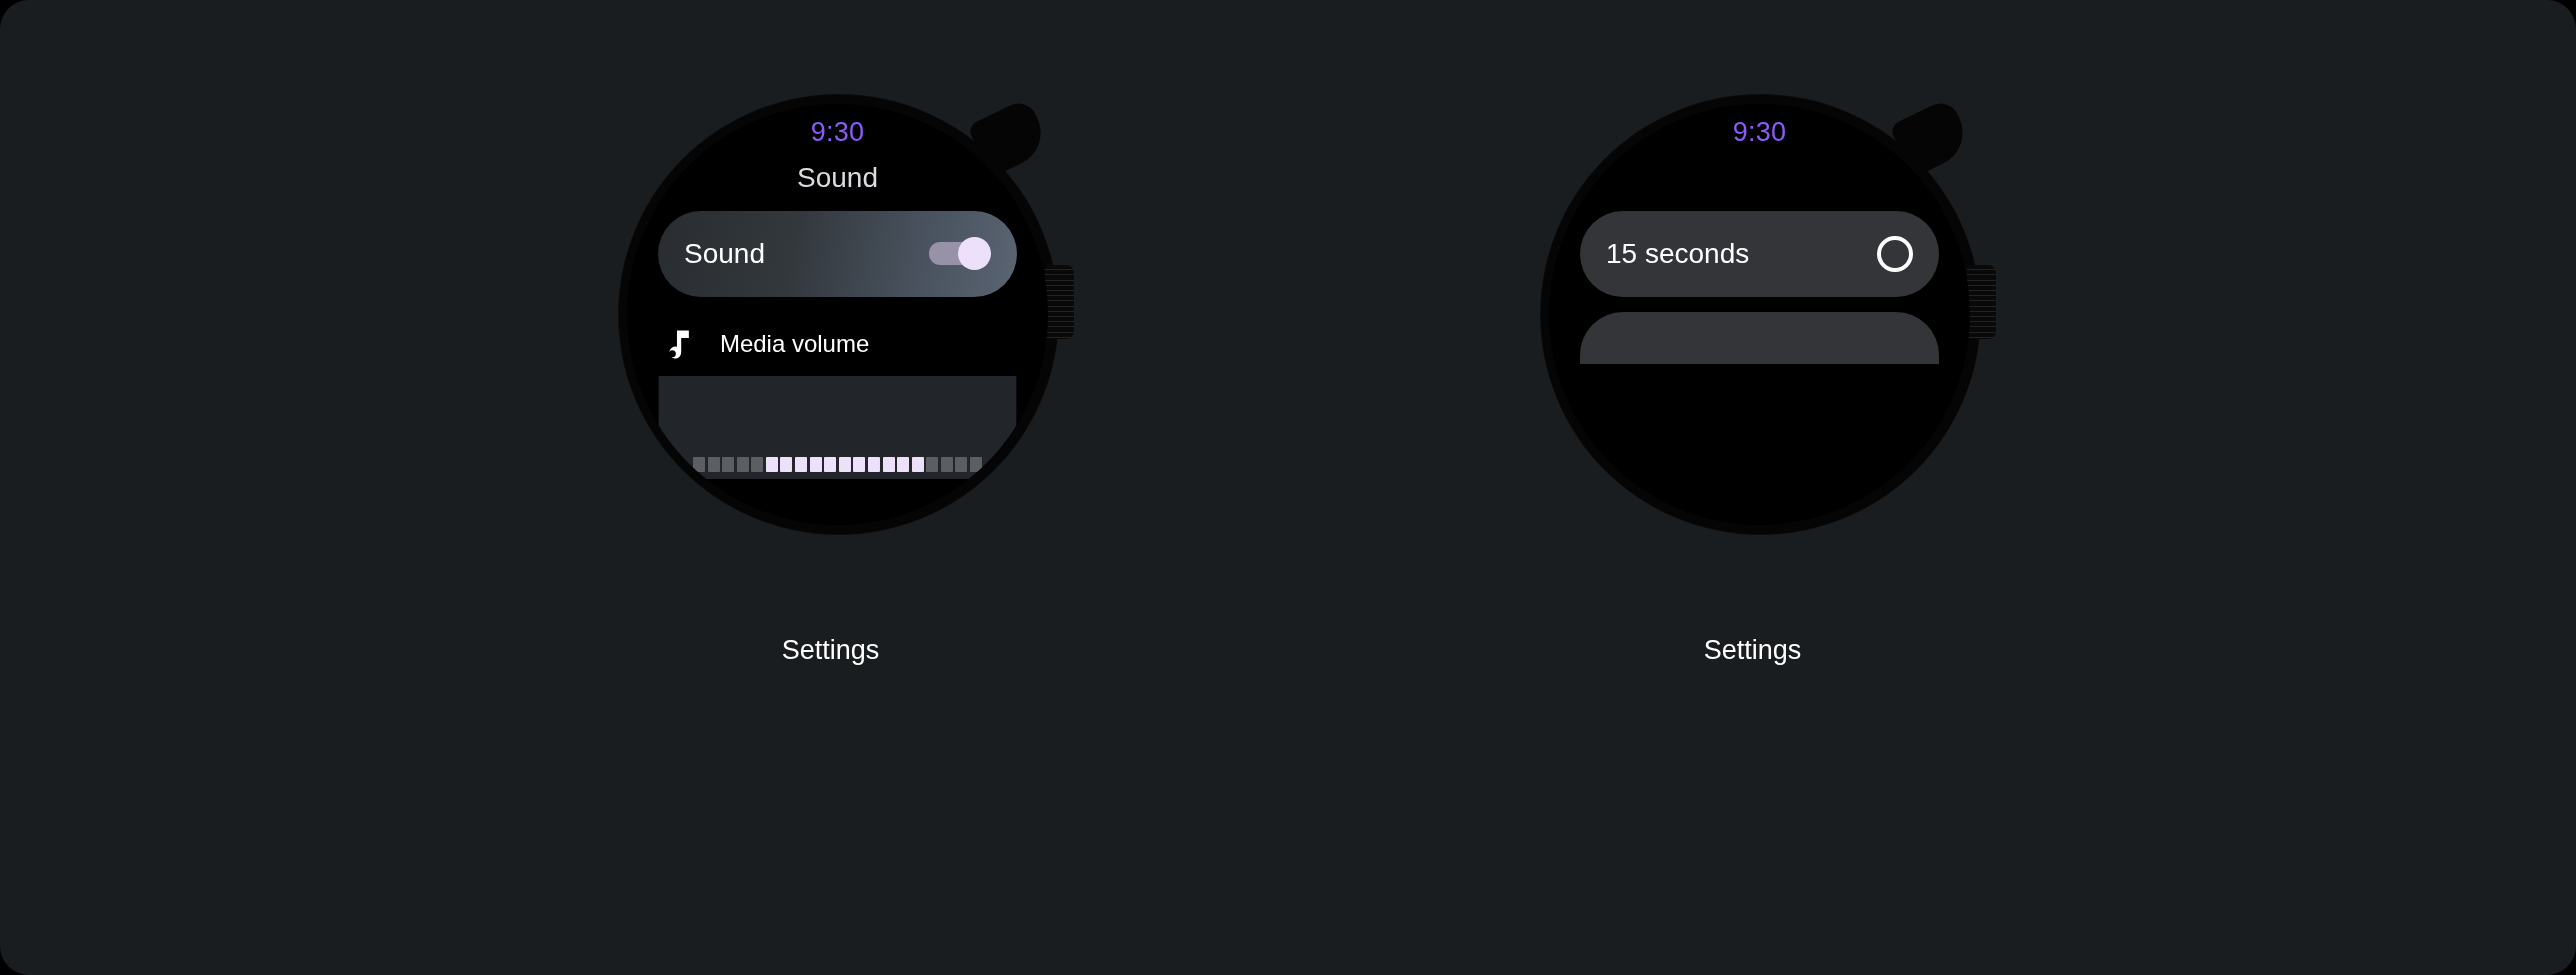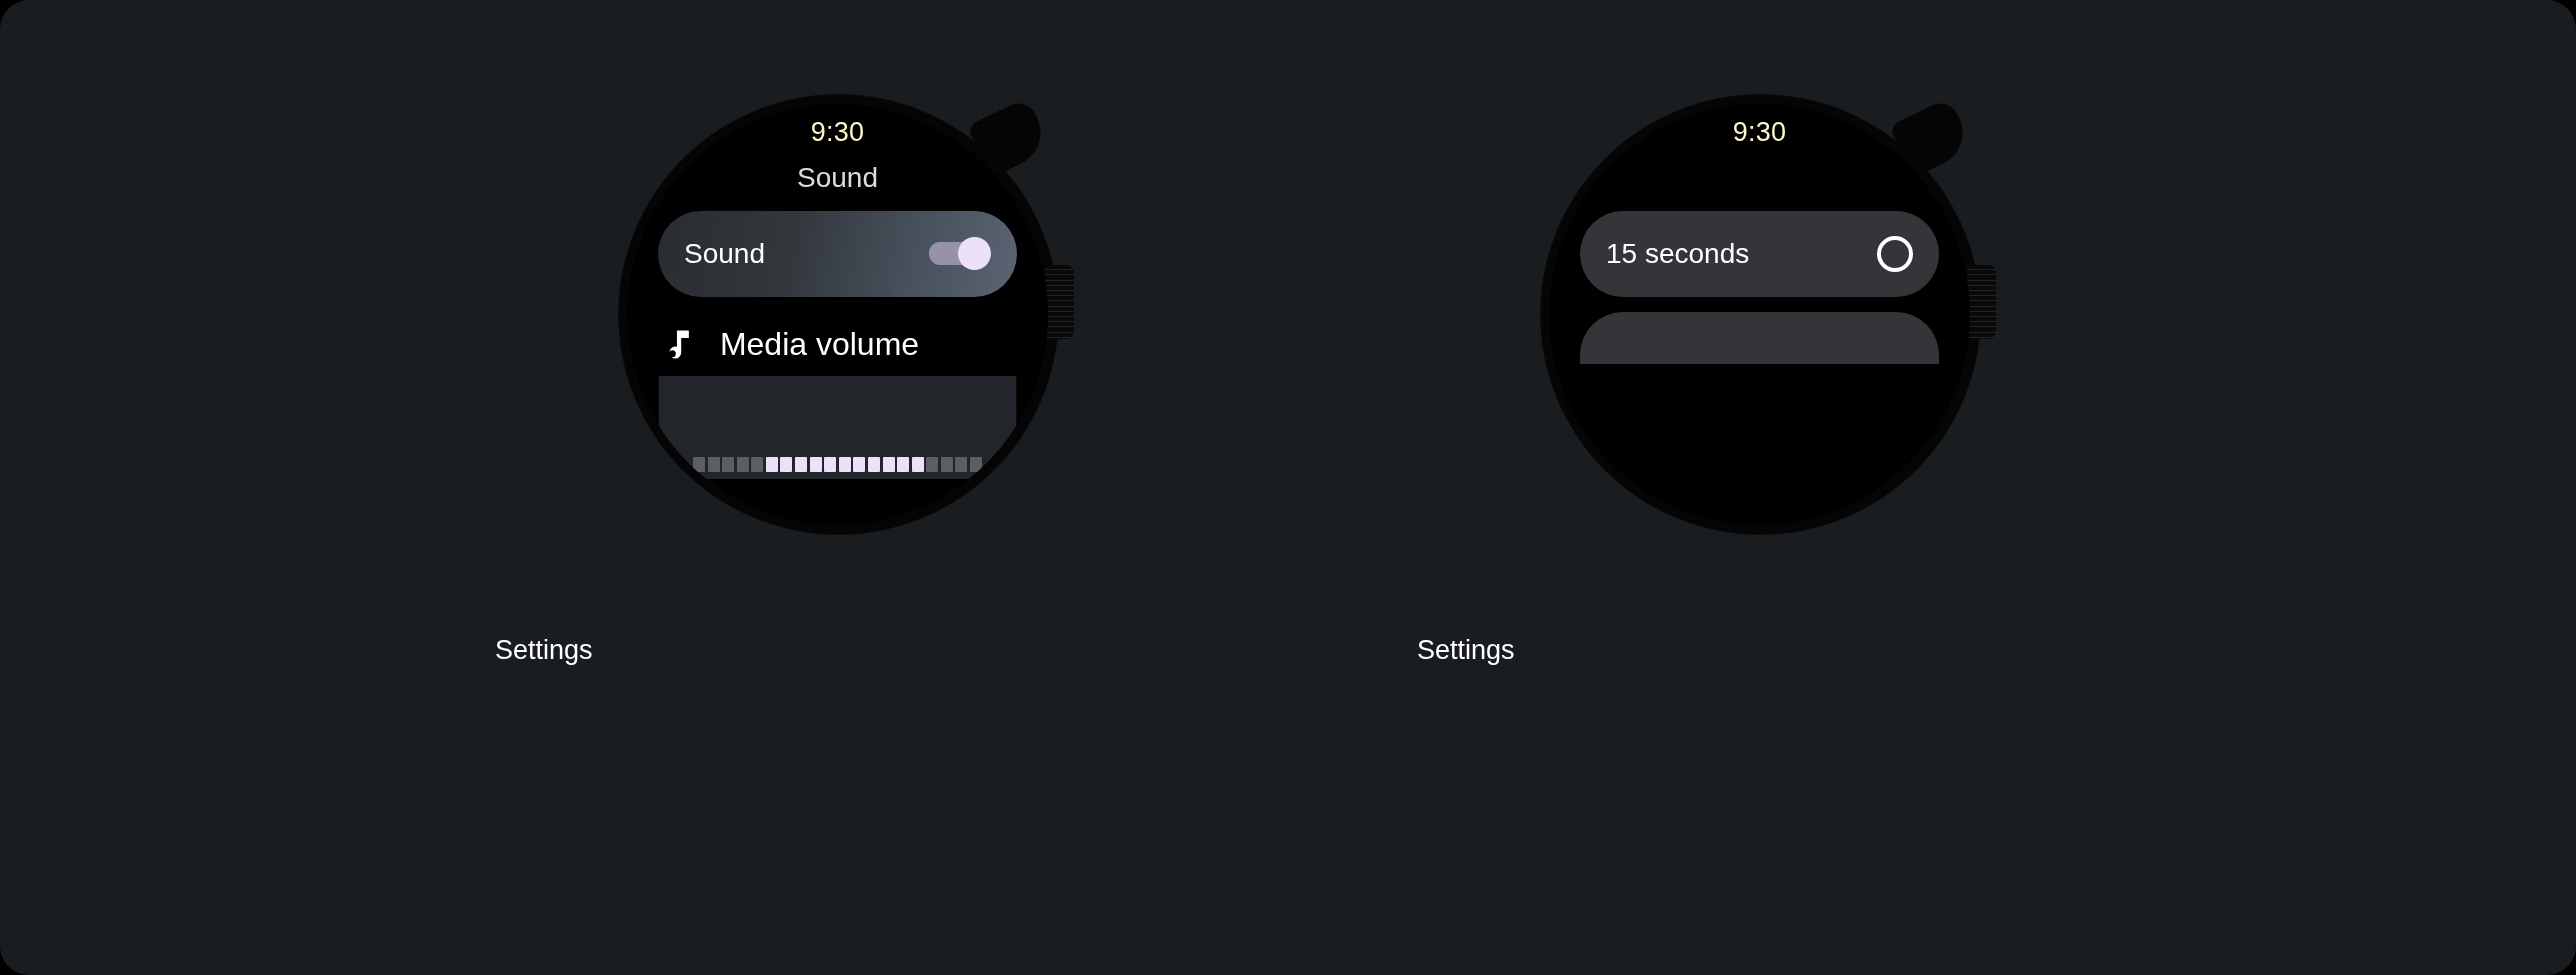--- a/index.html
+++ b/index.html
@@ -88,21 +88,21 @@
     overflow: hidden;
   }
 
   
   .watch-time {
     position: absolute;
     top: 13.8px;
     left: 0;
     width: 100%;
     text-align: center;
-    color: #fef9c3;
+    color: #8b5cf6;
     font-size: 27px;
     font-weight: 400;
     letter-spacing: 0.2px;
   }
 
   
   .watch-title {
     position: absolute;
     top: 58px;
     left: 0;
@@ -210,21 +210,21 @@
     box-sizing: border-box;
   }
   .note-icon {
     flex: 0 0 auto;
     width: 29px;
     height: 34px;
     margin-right: 26px;
   }
   .icon-row-label {
     color: #ffffff;
-    font-size: 32px;
+    font-size: 24px;
     font-weight: 400;
     white-space: nowrap;
   }
 
   
   .volume-panel {
     position: relative;
     width: 359px;
     height: 103px;
     background: #22262a;
@@ -256,20 +256,21 @@
     border-radius: 43px 43px 0 0;
     background: #333538;
   }
 
   
   .watch-caption {
     position: absolute;
     top: 540px;
     left: 0;
     width: 671px;
+    text-align: center;
     color: #ffffff;
     font-size: 27px;
     font-weight: 400;
   }
 </style>
 </head>
 <body>
 
 <div id="canvas">
 

